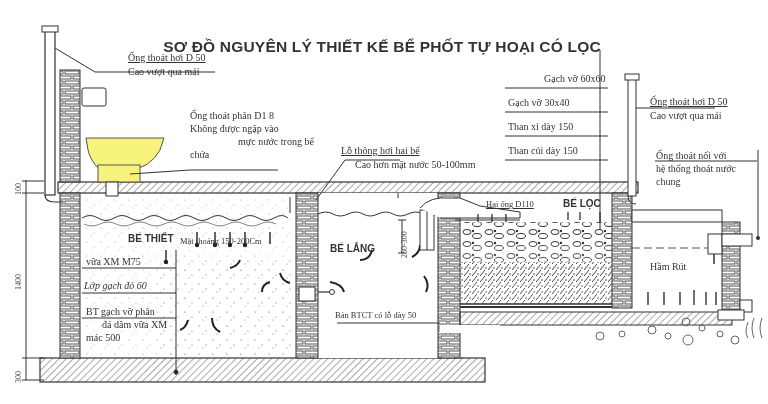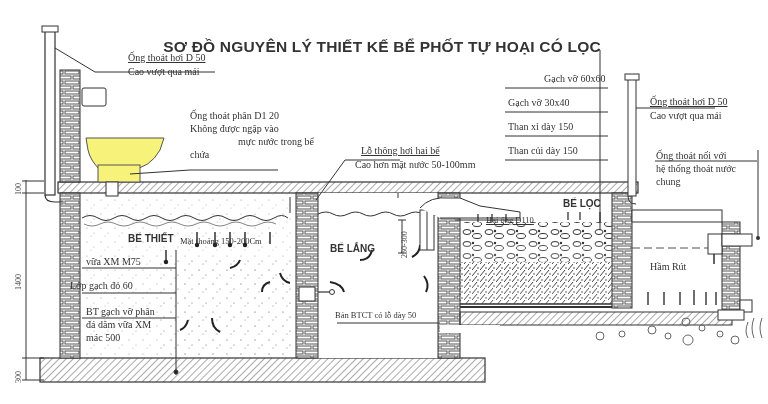--- a/index.html
+++ b/index.html
@@ -221,53 +221,53 @@
     <line x1="22" y1="181" x2="44" y2="181"></line>
     <line x1="22" y1="193" x2="44" y2="193"></line>
     <line x1="22" y1="358" x2="44" y2="358"></line>
     <line x1="22" y1="380" x2="44" y2="380"></line>
   </g>
 </svg>
 
 <div class="lbl u" style="left:128px;top:52px;">Ống thoát hơi D 50</div>
 <div class="lbl" style="left:128px;top:66px;">Cao vượt qua mái</div>
 
-<div class="lbl" style="left:190px;top:110px;">Ống thoát phân D1 20</div>
+<div class="lbl" style="left:190px;top:110px;">Ống thoát phân D1 8</div>
 <div class="lbl" style="left:190px;top:123px;">Không được ngập vào</div>
 <div class="lbl" style="left:190px;top:136px;margin-left:48px;">mực nước trong bể</div>
 <div class="lbl" style="left:190px;top:149px;">chứa</div>
 
-<div class="lbl u" style="left:341px;top:145px;margin-left:20px;">Lỗ thông hơi hai bể</div>
+<div class="lbl u" style="left:341px;top:145px;">Lỗ thông hơi hai bể</div>
 <div class="lbl" style="left:355px;top:159px;">Cao hơn mặt nước 50-100mm</div>
 
 <div class="lbl" style="left:180px;top:199px;font-size:8.5px;margin-top:36px;">Mặt thoáng 150-200Cm</div>
 
 <div class="lbl" style="left:508px;top:73px;padding-left:36px;">Gạch vỡ 60x60</div>
 <div class="lbl" style="left:508px;top:97px;">Gạch vỡ 30x40</div>
 <div class="lbl" style="left:508px;top:121px;">Than xỉ dày 150</div>
 <div class="lbl" style="left:508px;top:145px;">Than củi dày 150</div>
 
 <div class="lbl u" style="left:650px;top:96px;">Ống thoát hơi D 50</div>
 <div class="lbl" style="left:650px;top:110px;">Cao vượt qua mái</div>
 
 <div class="lbl" style="left:656px;top:150px;">Ống thoát nối với</div>
 <div class="lbl" style="left:656px;top:163px;">hệ thống thoát nước</div>
 <div class="lbl" style="left:656px;top:176px;">chung</div>
 
-<div class="lbl u" style="left:486px;top:198px;font-size:8.5px;margin-top:16px;">Hai ống D110</div>
+<div class="lbl u" style="left:486px;top:198px;font-size:8.5px;">Hai ống D110</div>
 
 <div class="lbl bold" style="left:128px;top:233px;">BỂ THIẾT</div>
 <div class="lbl bold" style="left:330px;top:243px;">BỂ LẮNG</div>
 <div class="lbl bold" style="left:563px;top:198px;">BỂ LỌC</div>
 <div class="lbl" style="left:650px;top:261px;">Hầm Rút</div>
 
 <div class="lbl" style="left:86px;top:256px;">vữa XM M75</div>
-<div class="lbl" style="left:70px;top:280px;">Lớp gạch đỏ 60</div>
+<div class="lbl" style="left:84px;top:280px;font-style:italic;">Lớp gạch đỏ 60</div>
 <div class="lbl" style="left:86px;top:306px;">BT gạch vỡ phân</div>
-<div class="lbl" style="left:86px;top:319px;">đá dăm vữa XM</div>
+<div class="lbl" style="left:102px;top:319px;">đá dăm vữa XM</div>
 <div class="lbl" style="left:86px;top:332px;">mác 500</div>
 
 <div class="lbl" style="left:335px;top:309px;font-size:8.5px;">Bản BTCT có lỗ dày 50</div>
 
 <div class="dim" style="left:400px;top:258px;">250-300</div>
 <div class="dim" style="left:14px;top:195px;">100</div>
 <div class="dim" style="left:14px;top:290px;">1400</div>
 <div class="dim" style="left:14px;top:383px;">300</div>
 
 </body></html>

